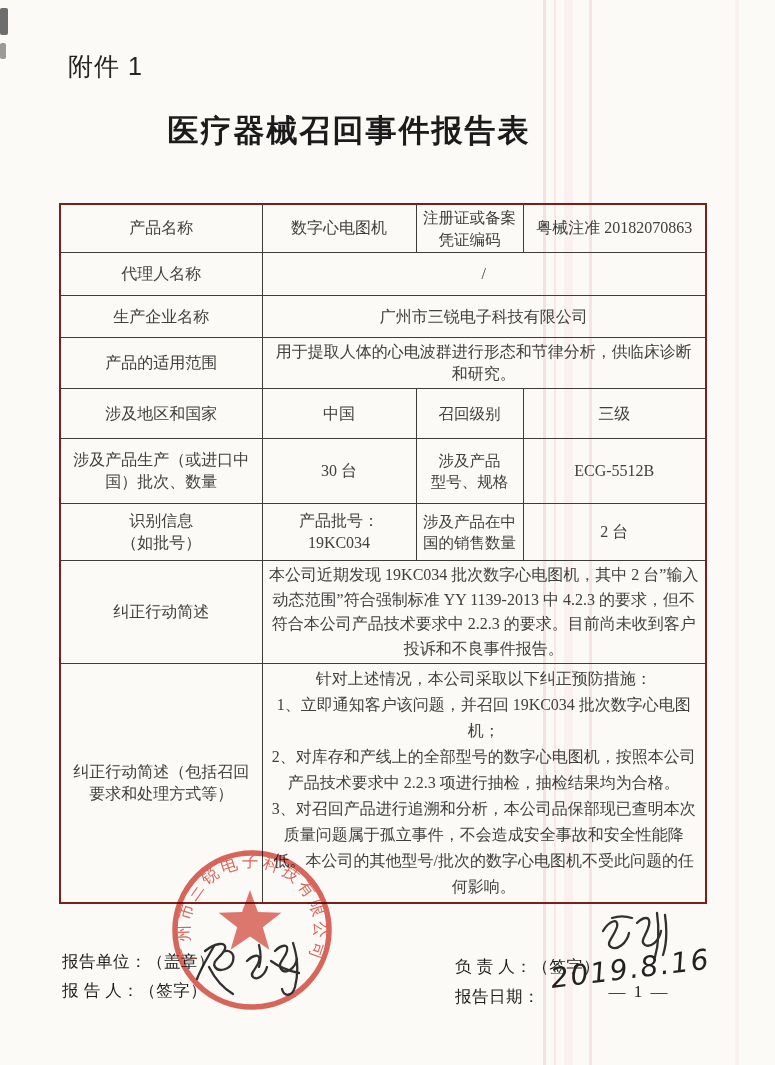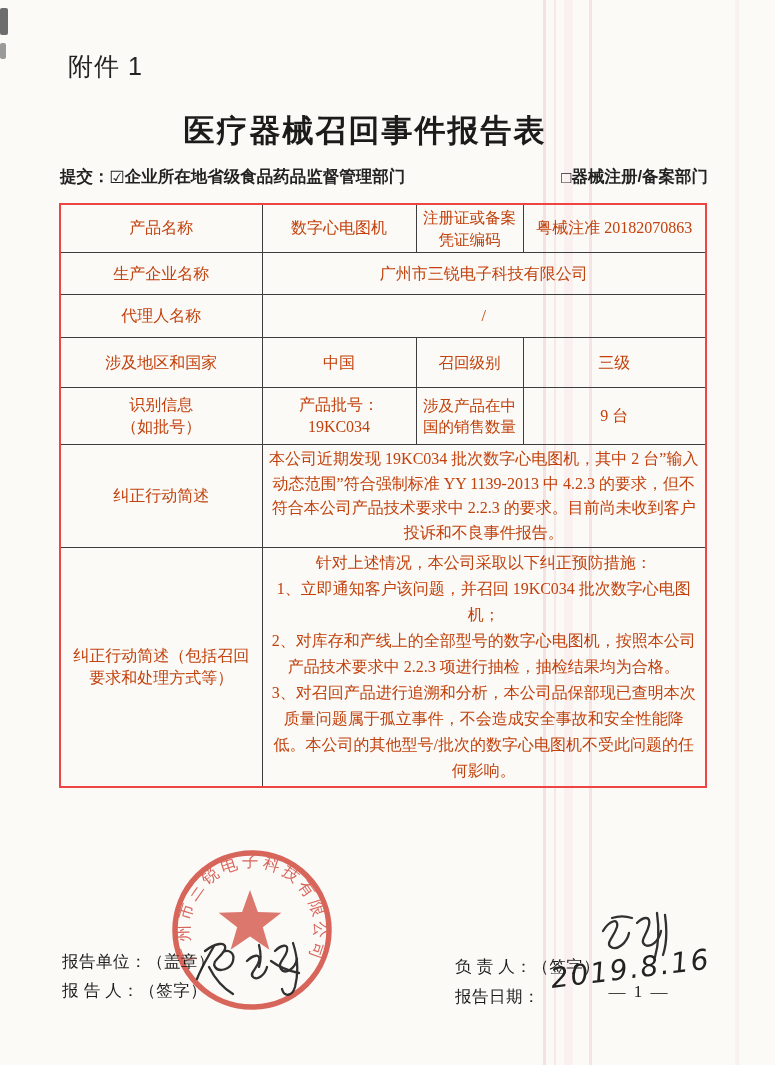--- a/index.html
+++ b/index.html
@@ -11,38 +11,38 @@
   }
   
   .speck{position:absolute;background:#4a4a4a;border-radius:2px;}
   .stripe{position:absolute;top:0;height:1065px;}
   .attachment{
     position:absolute;left:68px;top:50px;
     font-family:"Liberation Sans","DejaVu Sans",sans-serif;
     font-size:25px;color:#232323;letter-spacing:1px;
   }
   .title{
-    position:absolute;left:16px;top:110px;width:698px;text-align:center;
+    position:absolute;left:0;top:110px;width:698px;text-align:center;
     font-family:"Liberation Sans","DejaVu Sans",sans-serif;
     font-size:31px;font-weight:bold;color:#1b1b1b;letter-spacing:2px;
   }
   .submit-line{
     position:absolute;left:60px;top:166px;width:648px;
     font-family:"Liberation Sans","DejaVu Sans",sans-serif;
     font-size:16.5px;font-weight:bold;color:#222;
     display:flex;justify-content:space-between;align-items:flex-start;
   }
   .submit-left,.submit-right{white-space:nowrap;}
   .cbx{display:inline-block;font-weight:normal;font-size:17px;transform:translateY(1px);}
   
   table.report{
     position:absolute;left:59px;top:203px;width:646px;
     border-collapse:collapse;table-layout:fixed;
-    border:2px solid #ef4444;
-    font-size:16px;line-height:1.4;color:#c2410c;
+    border:2px solid #7f1d1d;
+    font-size:16px;line-height:1.4;color:#404040;
   }
   table.report td{
     border:1px solid #3d3d3d;
     text-align:center;vertical-align:middle;
     padding:2px 6px;overflow:hidden;
   }
   td.lbl{padding:2px 10px;}
   td.c3{font-size:15.5px;padding:2px 4px;}
   td.longtext{
     text-align:justify;padding:4px 9px 4px 11px;vertical-align:top;
@@ -79,61 +79,70 @@
   <div class="stripe" style="left:543px;width:3px;background:rgba(225,150,160,.25);"></div>
   <div class="stripe" style="left:554px;width:2px;background:rgba(225,150,160,.18);"></div>
   <div class="stripe" style="left:564px;width:9px;background:rgba(235,170,180,.12);"></div>
   <div class="stripe" style="left:589px;width:3px;background:rgba(225,150,160,.22);"></div>
   <div class="stripe" style="left:735px;width:4px;background:rgba(235,170,180,.10);"></div>
 
   <div class="attachment">附件 1</div>
 
   <div class="title">医疗器械召回事件报告表</div>
 
-  <div class="submit-line">
-    <span class="submit-left"><span>提交：</span><span class="cbx">☑</span><span>企业所在地省级食品药品监督管理部门</span></span>
-    <span class="submit-right"><span class="cbx">□</span><span>器械注册/备案部门</span></span>
-  </div>
 
   <table class="report">
     <colgroup>
         <col style="width:202px">
         <col style="width:154px">
         <col style="width:107px">
         <col style="width:183px">
       </colgroup>
     <tbody>
         <tr style="height:48px">
       <td class="lbl">产品名称</td>
       <td>数字心电图机</td>
       <td class="c3">注册证或备案凭证编码</td>
       <td>粤械注准 20182070863</td>
     </tr>
+    <tr style="height:43px">
+      <td class="lbl">代理人名称</td>
+      <td colspan="3">/</td>
+    </tr>
     <tr style="height:42px">
       <td class="lbl">生产企业名称</td>
       <td colspan="3">广州市三锐电子科技有限公司</td>
     </tr>
-    <tr style="height:43px">
-      <td class="lbl">代理人名称</td>
-      <td colspan="3">/</td>
+    <tr style="height:51px">
+      <td class="lbl">产品的适用范围</td>
+      <td colspan="3">用于提取人体的心电波群进行形态和节律分析，供临床诊断和研究。</td>
     </tr>
     <tr style="height:50px">
       <td class="lbl">涉及地区和国家</td>
       <td>中国</td>
       <td class="c3">召回级别</td>
       <td>三级</td>
+    </tr>
+    <tr style="height:65px">
+      <td class="lbl">涉及产品生产（或进口中国）批次、数量</td>
+      <td>30 台</td>
+      <td class="c3">
+        <div>涉及产品</div>
+        <div>型号、规格</div>
+      </td>
+      <td>ECG-5512B</td>
     </tr>
     <tr style="height:57px">
       <td class="lbl">
         <div>识别信息</div>
         <div>（如批号）</div>
       </td>
       <td>产品批号：19KC034</td>
       <td class="c3">涉及产品在中国的销售数量</td>
-      <td>9 台</td>
+      <td>2 台</td>
     </tr>
     <tr style="height:98px">
       <td class="lbl">纠正行动简述</td>
       <td colspan="3" class="longtext lh24">本公司近期发现 19KC034 批次数字心电图机，其中 2 台”输入动态范围”符合强制标准 YY 1139-2013 中 4.2.3 的要求，但不符合本公司产品技术要求中 2.2.3 的要求。目前尚未收到客户投诉和不良事件报告。</td>
     </tr>
     <tr style="height:182px">
       <td class="lbl">纠正行动简述（包括召回要求和处理方式等）</td>
       <td colspan="3" class="longtext lh26">
         <div>针对上述情况，本公司采取以下纠正预防措施：</div>
         <div>1、立即通知客户该问题，并召回 19KC034 批次数字心电图机；</div>

